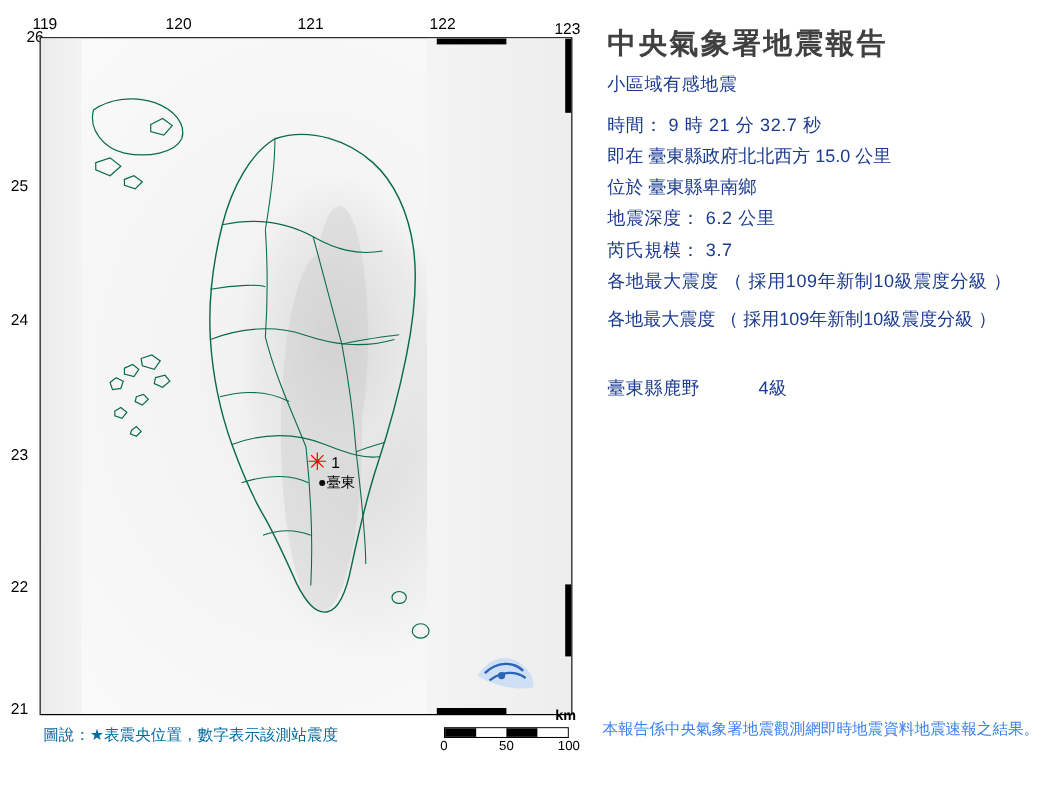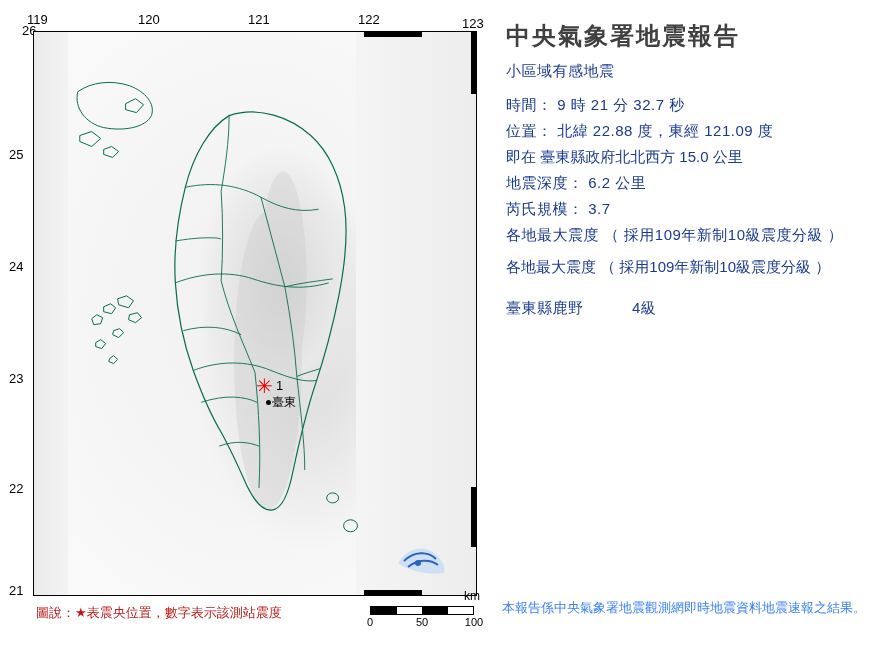--- a/index.html
+++ b/index.html
@@ -85,34 +85,35 @@
     color: #000;
     font-family: "Liberation Sans", sans-serif;
   }
 
   
   .map-legend {
     position: absolute;
     left: 36px;
     top: 604px;
     font-size: 13px;
-    color: #b91c1c;
+    color: #0369a1;
     white-space: nowrap;
   }
   .scalebar-wrap {
     position: absolute;
     left: 370px;
     top: 606px;
     width: 110px;
   }
   .scalebar-km {
     position: absolute;
     right: 0;
     top: -17px;
     font-size: 12px;
+    font-weight: bold;
   }
   .scalebar {
     position: relative;
     height: 9px;
     width: 104px;
     display: flex;
     border: 1px solid #000;
     box-sizing: border-box;
   }
   .scalebar i { flex: 1; display: block; }
@@ -198,21 +199,21 @@
     top: 296px;
     width: 372px;
   }
   .irow {
     font-size: 15px;
     color: #1b3b8f;
     line-height: 23px;
     white-space: nowrap;
     letter-spacing: 0.5px;
   }
-  .irow .place { display: inline-block; width: 126px; }
+  .irow .place { display: inline-block; width: 126px; margin-top: 16px; }
   .footer-note {
     position: absolute;
     left: 2px;
     top: 598px;
     width: 376px;
     font-size: 13px;
     color: #3b82f6;
     line-height: 20px;
   }
 </style>
@@ -343,22 +344,22 @@
       </div>
     </div>
   </div>
 
   <div class="report">
     <div class="report-title">中央氣象署地震報告</div>
 
     <div class="report-lines">
       <div class="rline" style="margin-bottom:8px;">小區域有感地震</div>
       <div class="rline">時間： 9 時 21 分 32.7 秒</div>
-      <div class="rline">位置： 北緯 22.88 度，東經 121.09 度</div>
       <div class="rline tight">即在 臺東縣政府北北西方 15.0 公里</div>
+      <div class="rline tight">位於 臺東縣卑南鄉</div>
       <div class="rline">地震深度： 6.2 公里</div>
       <div class="rline">芮氏規模： 3.7</div>
       <div class="rline">各地最大震度 （ 採用109年新制10級震度分級 ）</div>
       <div class="rline tight" style="margin-top:6px;">各地最大震度 （ 採用109年新制10級震度分級 ）</div>
     </div>
 
     <div class="intensity-table">
       <div class="irow">
         <span class="place">臺東縣鹿野</span><span>4級</span>
       </div>

